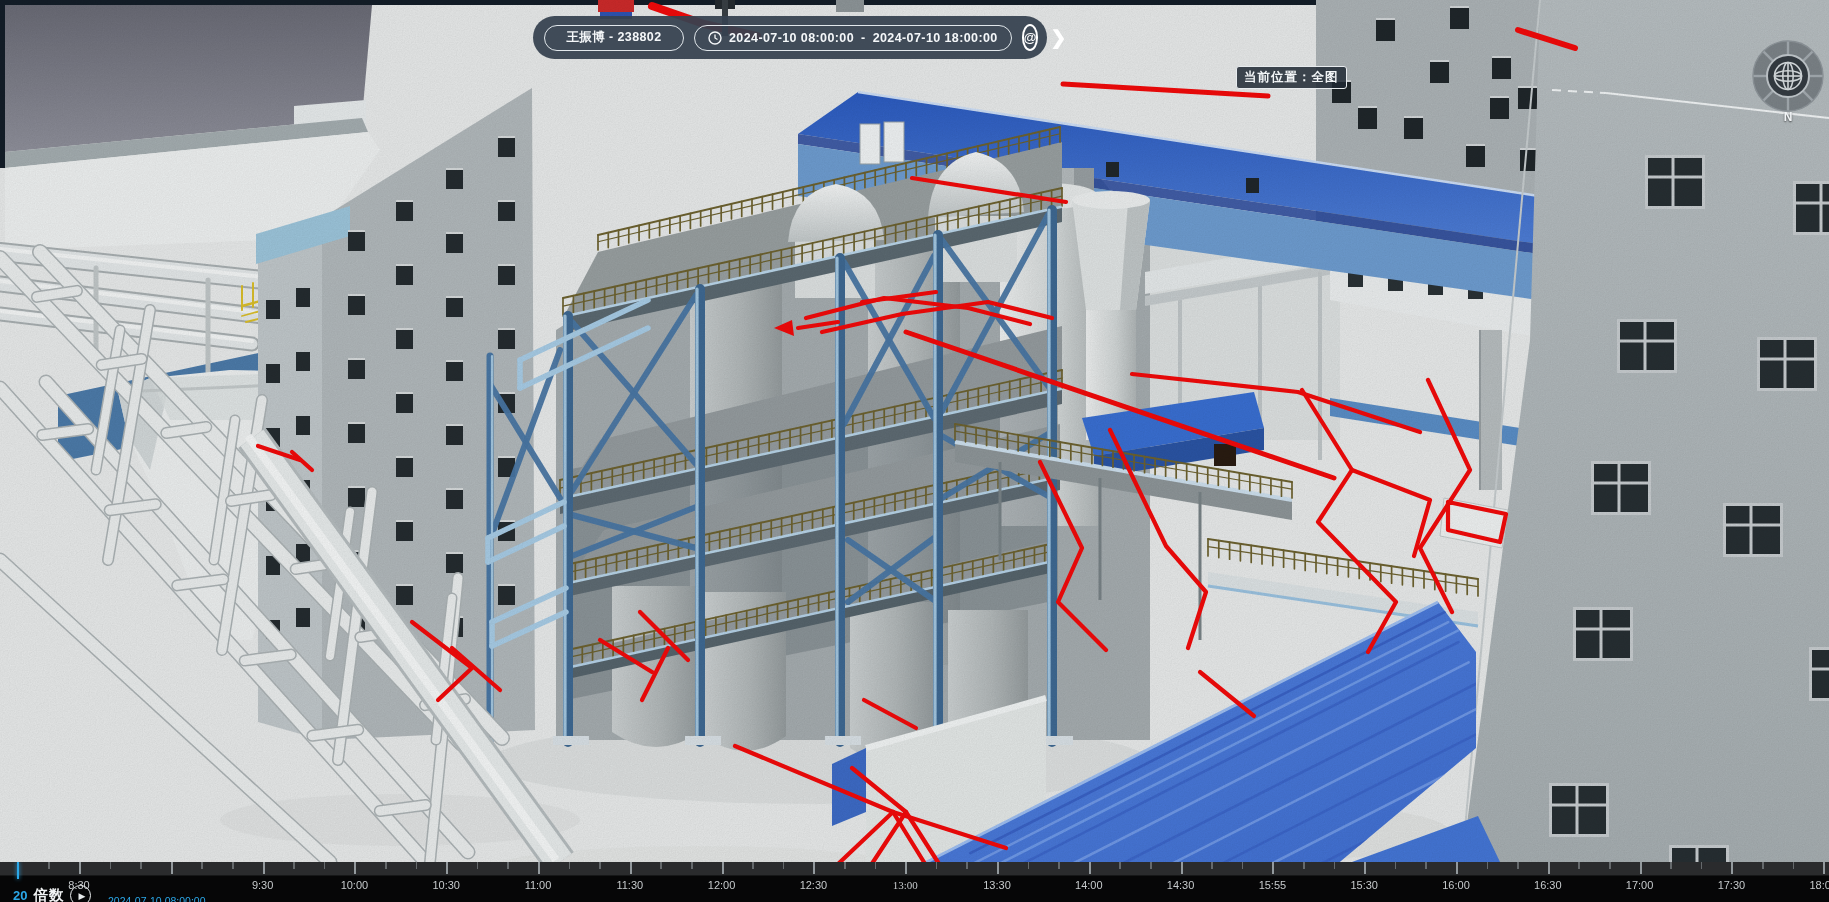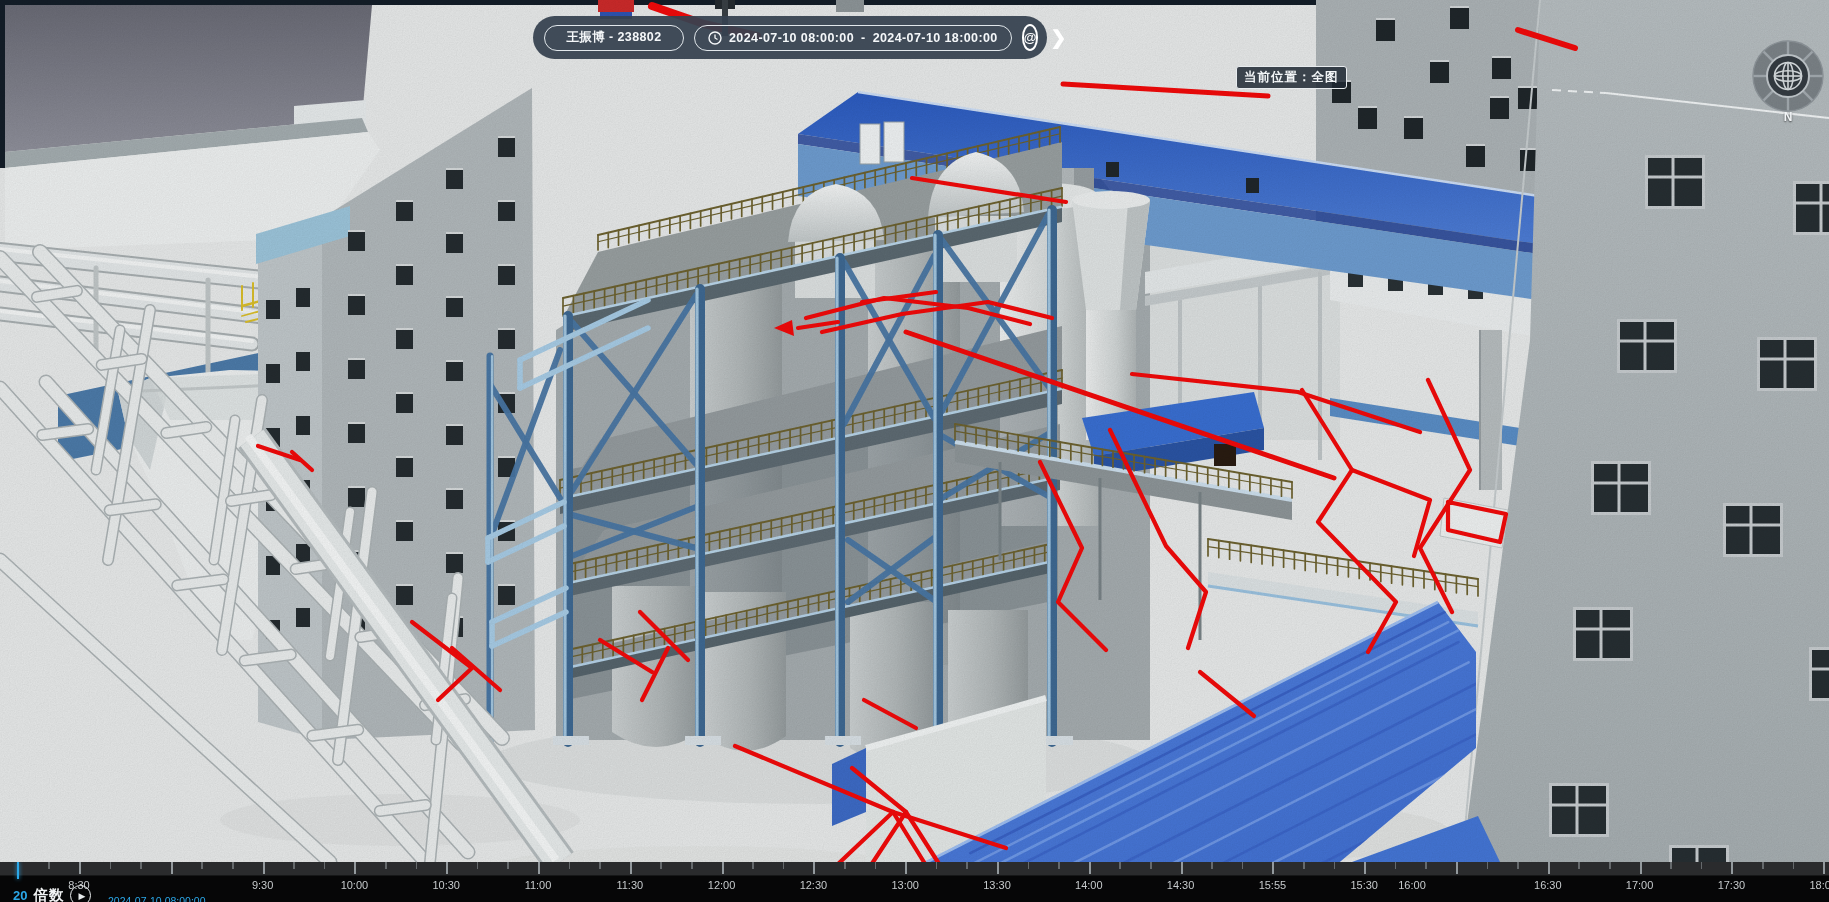--- a/index.html
+++ b/index.html
@@ -1051,27 +1051,27 @@
   <div id="tl-labels">
         <div class="tl-label" style="left: 79px;">8:30</div>
         <div class="tl-label" style="left: 170.8px; margin-top: 44px;">9:00</div>
         <div class="tl-label" style="left: 262.6px;">9:30</div>
         <div class="tl-label" style="left: 354.4px;">10:00</div>
         <div class="tl-label" style="left: 446.2px;">10:30</div>
         <div class="tl-label" style="left: 538px;">11:00</div>
         <div class="tl-label" style="left: 629.8px;">11:30</div>
         <div class="tl-label" style="left: 721.6px;">12:00</div>
         <div class="tl-label" style="left: 813.4px;">12:30</div>
-        <div class="tl-label" style="left: 905.2px;">13:00</div>
+        <div class="tl-label" style="left: 905.2px; font-family: Liberation Serif, serif;">13:00</div>
         <div class="tl-label" style="left: 997px;">13:30</div>
         <div class="tl-label" style="left: 1088.8px;">14:00</div>
         <div class="tl-label" style="left: 1180.6px;">14:30</div>
         <div class="tl-label" style="left: 1272.4px;">15:55</div>
         <div class="tl-label" style="left: 1364.2px;">15:30</div>
-        <div class="tl-label" style="left: 1412px;">16:00</div>
+        <div class="tl-label" style="left: 1456px;">16:00</div>
         <div class="tl-label" style="left: 1547.8px;">16:30</div>
         <div class="tl-label" style="left: 1639.6px;">17:00</div>
         <div class="tl-label" style="left: 1731.4px;">17:30</div>
         <div class="tl-label" style="left: 1823.2px;">18:00</div>
       </div>
   <div class="tl-playhead" id="tl-playhead" style="left: 17px;"></div>
   <div class="tl-controls">
     <span class="speed-num">20</span>
     <span class="speed-label">倍数</span>
     <span class="play-btn">

